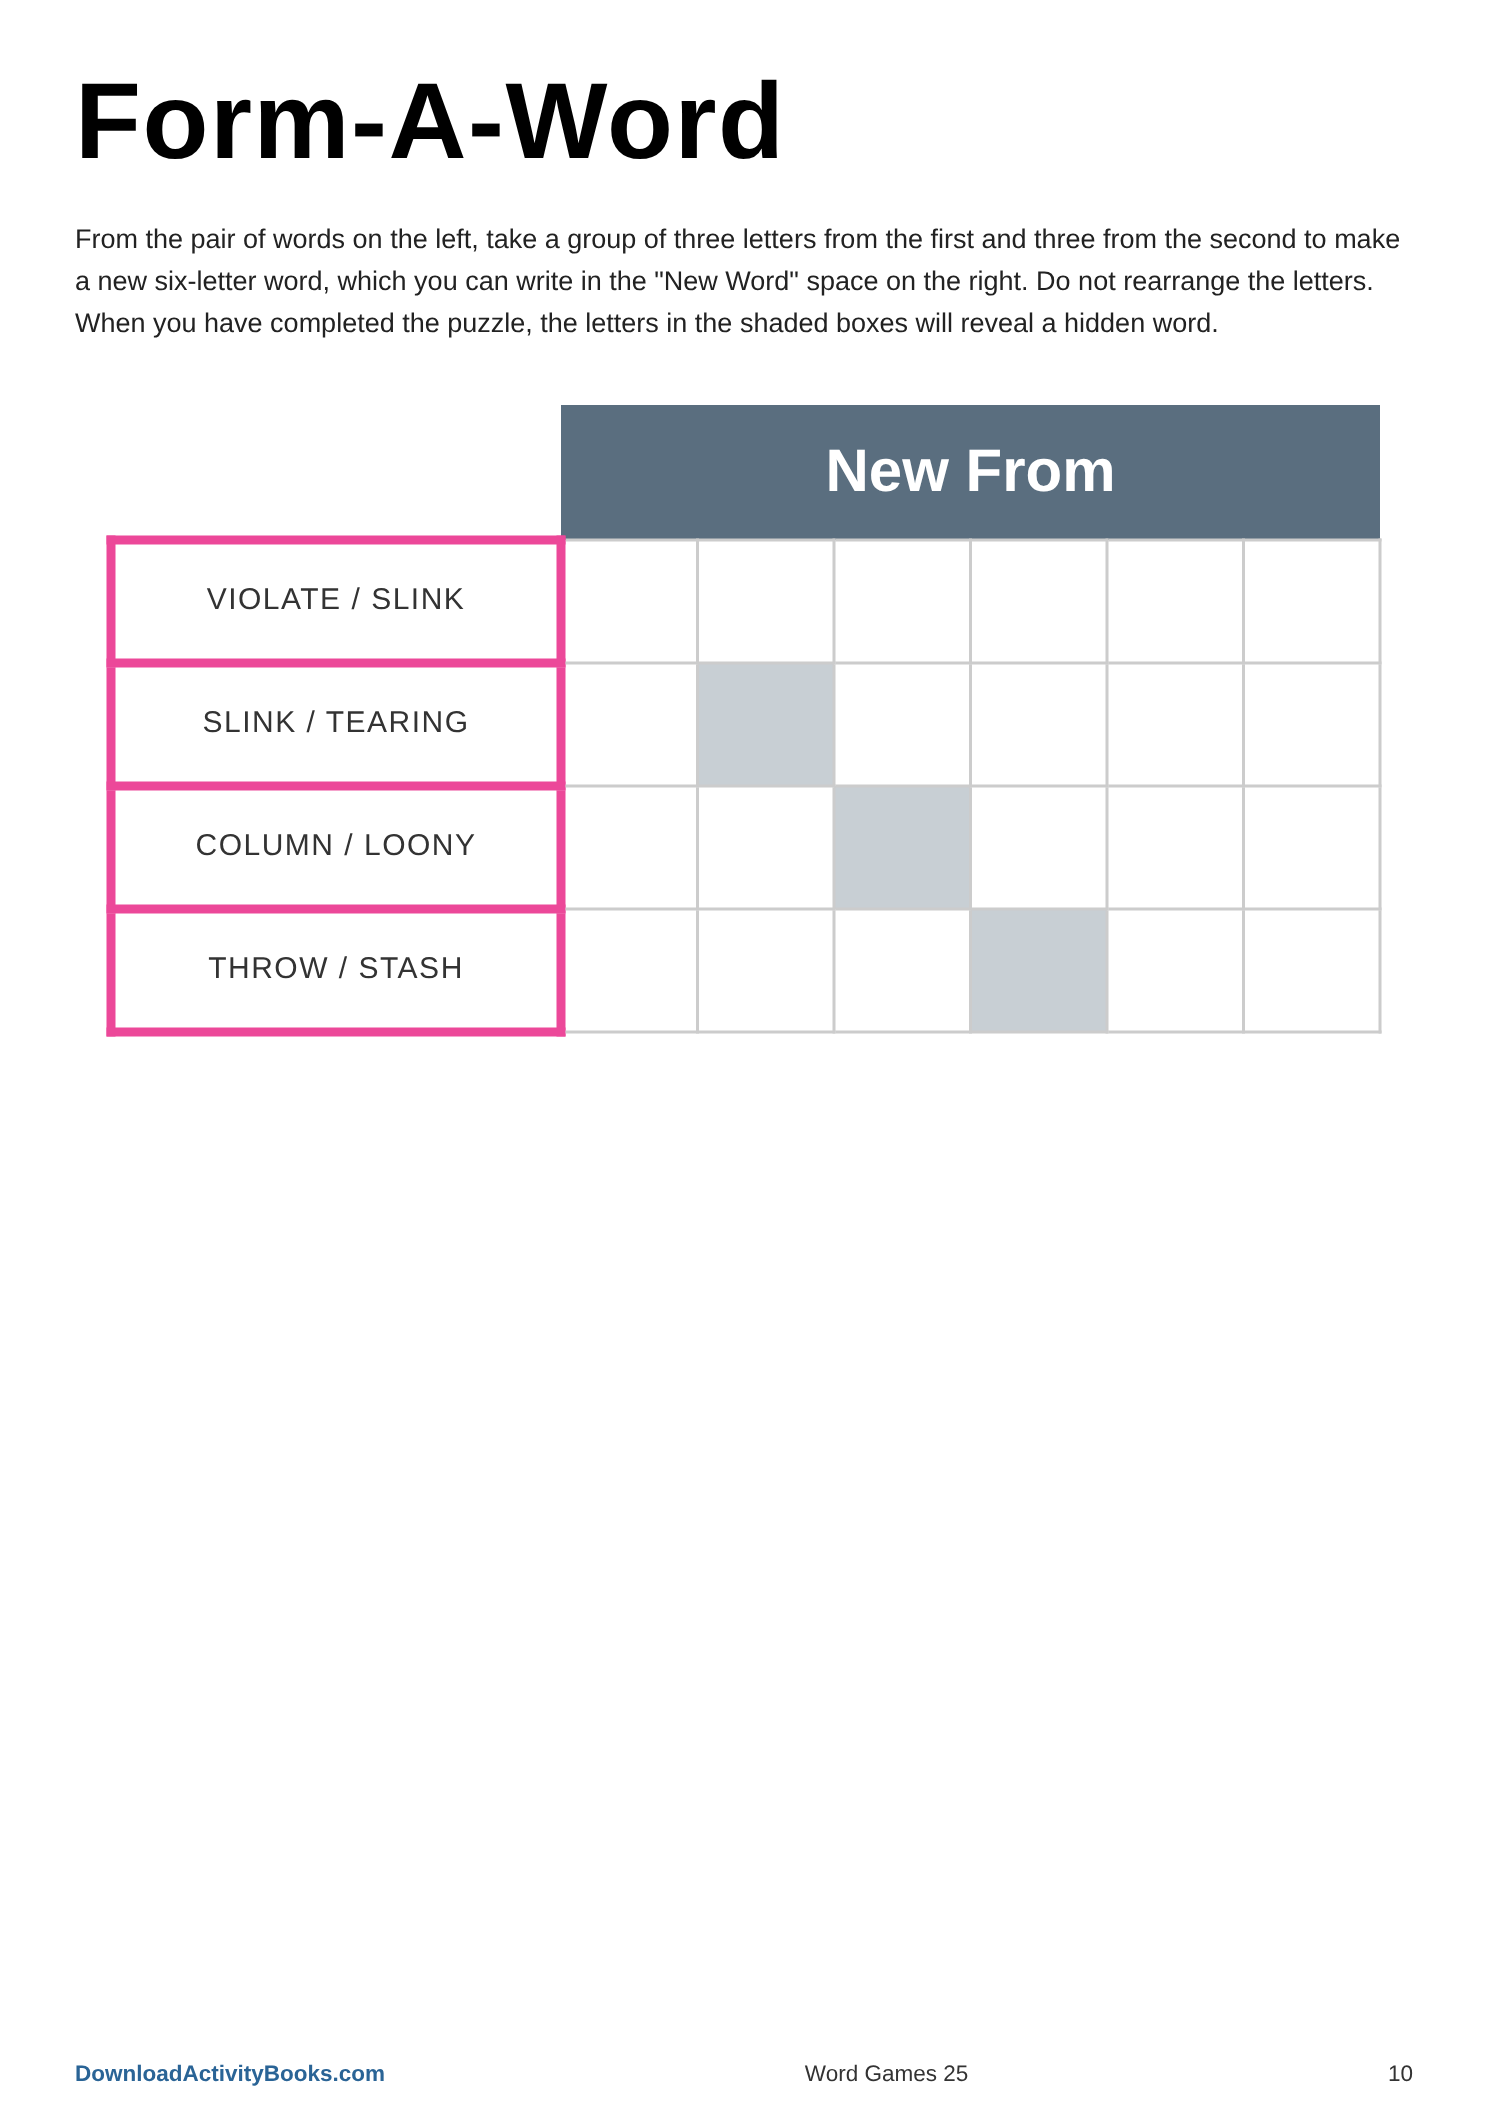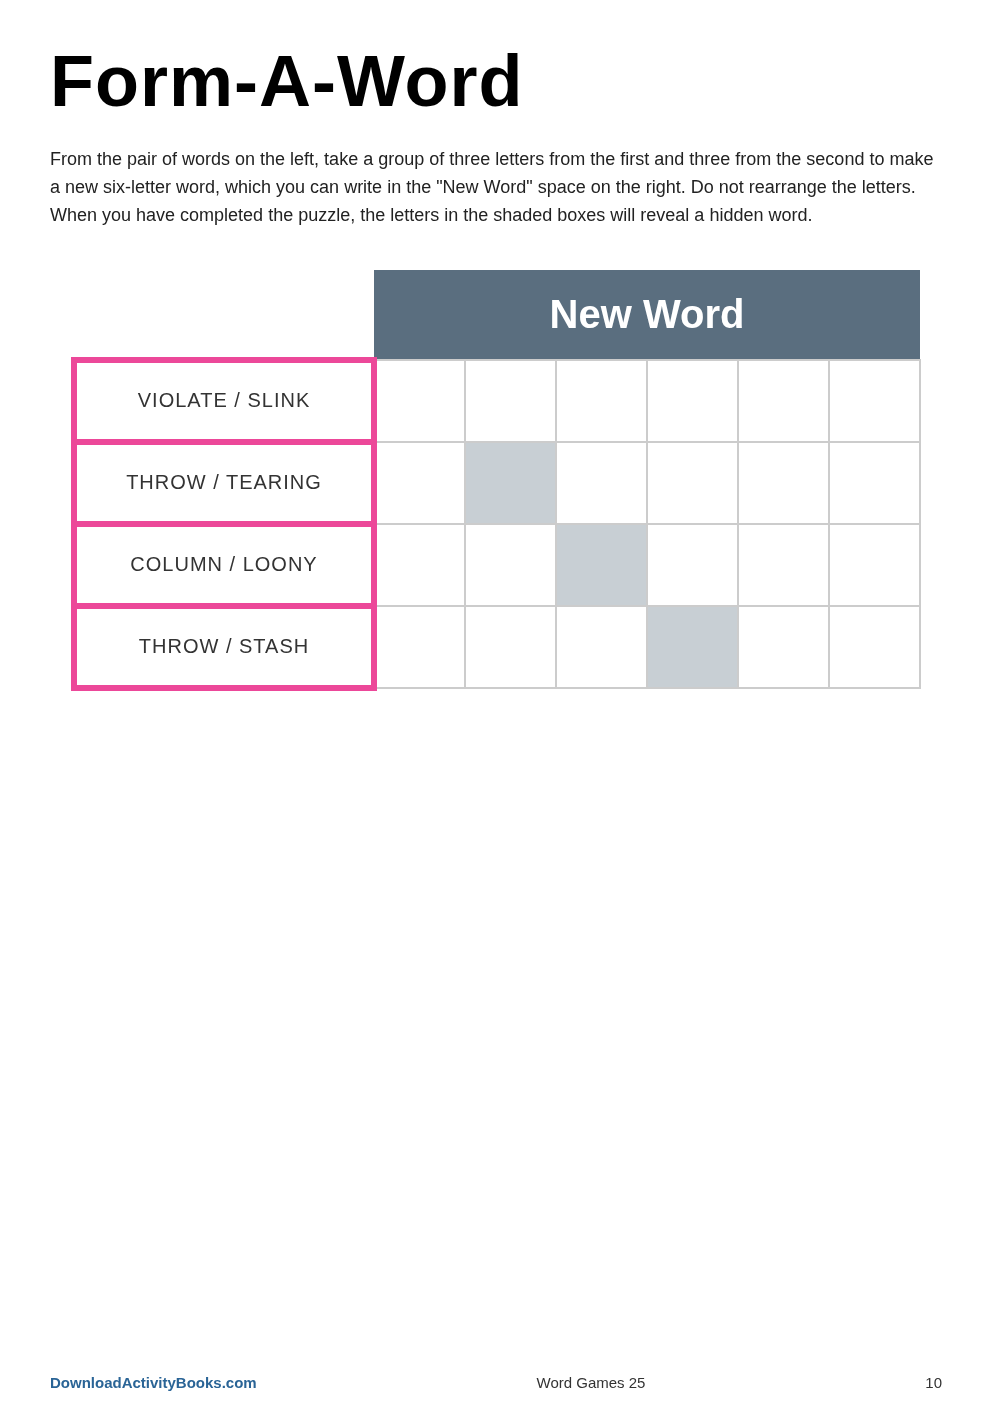--- a/index.html
+++ b/index.html
@@ -116,35 +116,35 @@
 <body>
 
 <h1 class="page-title">Form-A-Word</h1>
 <p class="instructions">From the pair of words on the left, take a group of three letters from the first and three from the second to make a new six-letter word, which you can write in the "New Word" space on the right. Do not rearrange the letters. When you have completed the puzzle, the letters in the shaded boxes will reveal a hidden word.</p>
 
 <div class="puzzle-area">
   <table class="puzzle-table">
     <thead>
       <tr class="header-row">
         <td class="header-label-cell"></td>
-        <td class="new-word-header" colspan="6">New Word</td>
+        <td class="new-word-header" colspan="6">New From</td>
       </tr>
     </thead>
     <tbody id="puzzle-body">
     <tr>
           <td class="word-pair-cell">VIOLATE / SLINK</td>
           <td class="letter-cell white"></td>
           <td class="letter-cell white"></td>
           <td class="letter-cell white"></td>
           <td class="letter-cell white"></td>
           <td class="letter-cell white"></td>
           <td class="letter-cell white"></td>
         </tr>
         <tr>
-          <td class="word-pair-cell">THROW / TEARING</td>
+          <td class="word-pair-cell">SLINK / TEARING</td>
           <td class="letter-cell white"></td>
           <td class="letter-cell shaded"></td>
           <td class="letter-cell white"></td>
           <td class="letter-cell white"></td>
           <td class="letter-cell white"></td>
           <td class="letter-cell white"></td>
         </tr>
         <tr>
           <td class="word-pair-cell">COLUMN / LOONY</td>
           <td class="letter-cell white"></td>

